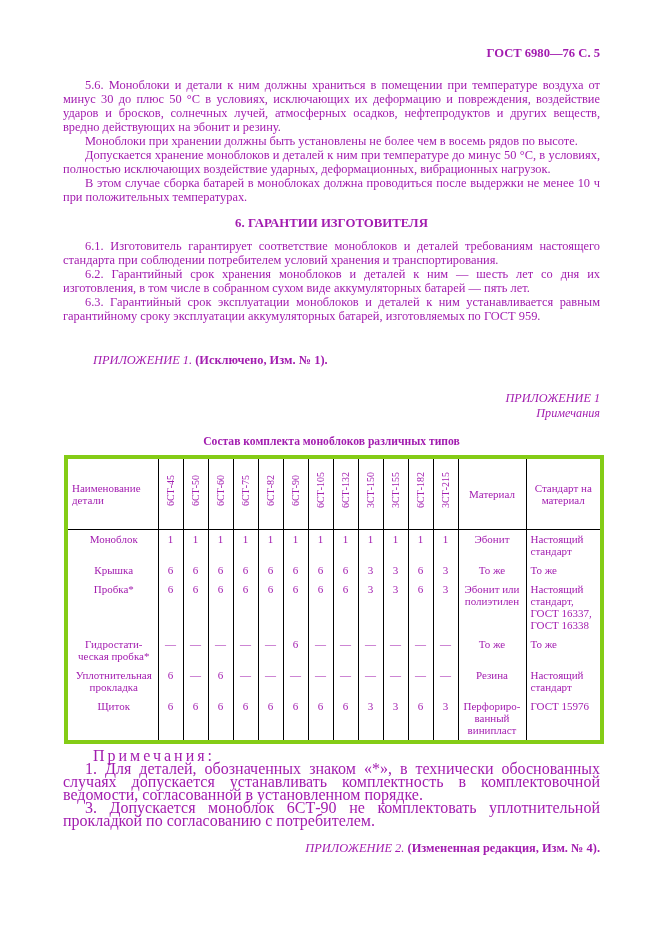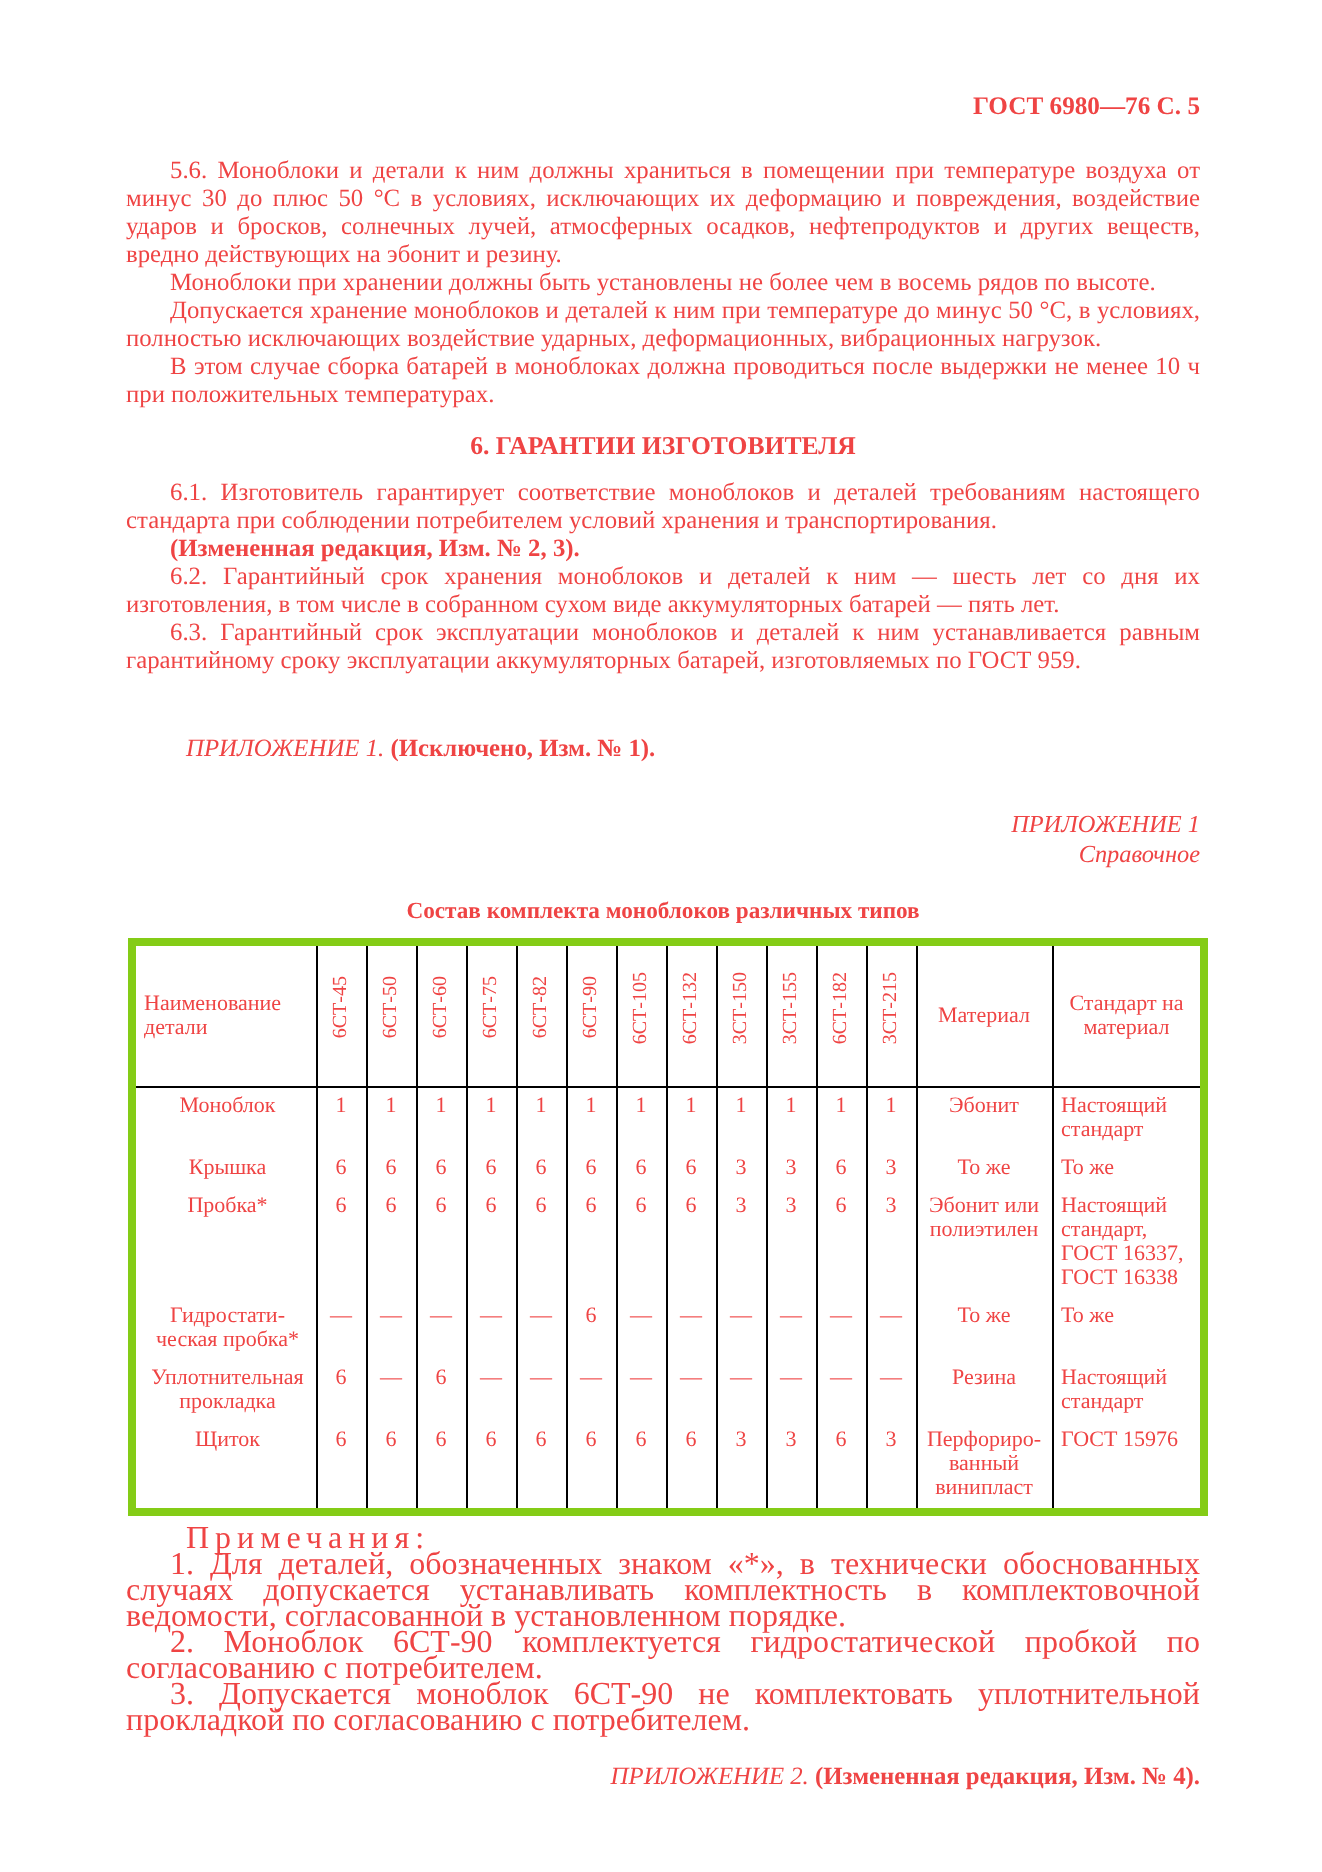--- a/index.html
+++ b/index.html
@@ -1,18 +1,18 @@
 <!DOCTYPE html>
 <html lang="ru"><head>
 <meta charset="utf-8">
 <style>
   * { margin:0; padding:0; box-sizing:border-box; }
   html,body { background:#ffffff; }
   .page {
-    width:661px; height:936px; background:#ffffff; color:#ef4444;
+    width:661px; height:936px; background:#ffffff; color:#a21caf;
     font-family:"Liberation Serif","DejaVu Serif",serif;
     font-size:12.4px; line-height:14px;
     padding:46px 61px 0 63px;
     position:relative; overflow:hidden;
   }
   .doc-ref { text-align:right; font-weight:bold; font-size:12.6px; margin-bottom:18px; }
   .para { text-align:justify; text-indent:22px; }
   .bold { font-weight:bold; }
   .italic { font-style:italic; }
   .section-heading { text-align:center; font-weight:bold; font-size:12.8px; margin:12px 0 9px 0; }
@@ -62,30 +62,29 @@
     <p class="para">5.6. Моноблоки и детали к ним должны храниться в помещении при температуре воздуха от минус 30 до плюс 50 °С в условиях, исключающих их деформацию и повреждения, воздействие ударов и бросков, солнечных лучей, атмосферных осадков, нефтепродуктов и других веществ, вредно действующих на эбонит и резину.</p>
     <p class="para">Моноблоки при хранении должны быть установлены не более чем в восемь рядов по высоте.</p>
     <p class="para">Допускается хранение моноблоков и деталей к ним при температуре до минус 50 °С, в условиях, полностью исключающих воздействие ударных, деформационных, вибрационных нагрузок.</p>
     <p class="para">В этом случае сборка батарей в моноблоках должна проводиться после выдержки не менее 10 ч при положительных температурах.</p>
   </div>
 
   <h2 class="section-heading">6. ГАРАНТИИ ИЗГОТОВИТЕЛЯ</h2>
 
   <div>
     <p class="para">6.1. Изготовитель гарантирует соответствие моноблоков и деталей требованиям настоящего стандарта при соблюдении потребителем условий хранения и транспортирования.</p>
-    <p class="para bold">(Измененная редакция, Изм. № 2, 3).</p>
     <p class="para">6.2. Гарантийный срок хранения моноблоков и деталей к ним — шесть лет со дня их изготовления, в том числе в собранном сухом виде аккумуляторных батарей — пять лет.</p>
     <p class="para">6.3. Гарантийный срок эксплуатации моноблоков и деталей к ним устанавливается равным гарантийному сроку эксплуатации аккумуляторных батарей, изготовляемых по ГОСТ 959.</p>
   </div>
 
   <p class="annex1-line"><span class="italic">ПРИЛОЖЕНИЕ 1.</span> <span class="bold">(Исключено, Изм. № 1).</span></p>
 
   <div class="annex2-block">
     <div>ПРИЛОЖЕНИЕ 1</div>
-    <div>Справочное</div>
+    <div>Примечания</div>
   </div>
 
   <div class="table-title">Состав комплекта моноблоков различных типов</div>
 
   <table class="components">
     <thead>
       <tr>
         <th class="name-col">Наименование детали</th>
         <th class="type-col"><span class="vert">6СТ-45</span></th>
           <th class="type-col"><span class="vert">6СТ-50</span></th>
@@ -205,19 +204,18 @@
           <td class="val-cell">3</td>
           <td class="mat-cell">Перфориро­ванный вини­пласт</td>
           <td class="std-cell">ГОСТ 15976</td>
         </tr>
       </tbody>
   </table>
 
   <div class="notes">
     <p class="notes-heading">Примечания:</p>
     <p class="note">1. Для деталей, обозначенных знаком «*», в технически обоснованных случаях допускается устанавливать комплектность в комплектовочной ведомости, согласованной в установленном порядке.</p>
-    <p class="note">2. Моноблок 6СТ-90 комплектуется гидростатической пробкой по согласованию с потребителем.</p>
     <p class="note">3. Допускается моноблок 6СТ-90 не комплектовать уплотнительной прокладкой по согласованию с потребителем.</p>
   </div>
 
   <p class="footer-line"><span class="italic">ПРИЛОЖЕНИЕ 2.</span> <span class="bold">(Измененная редакция, Изм. № 4).</span></p>
 
 </div>
 
 </body></html>

